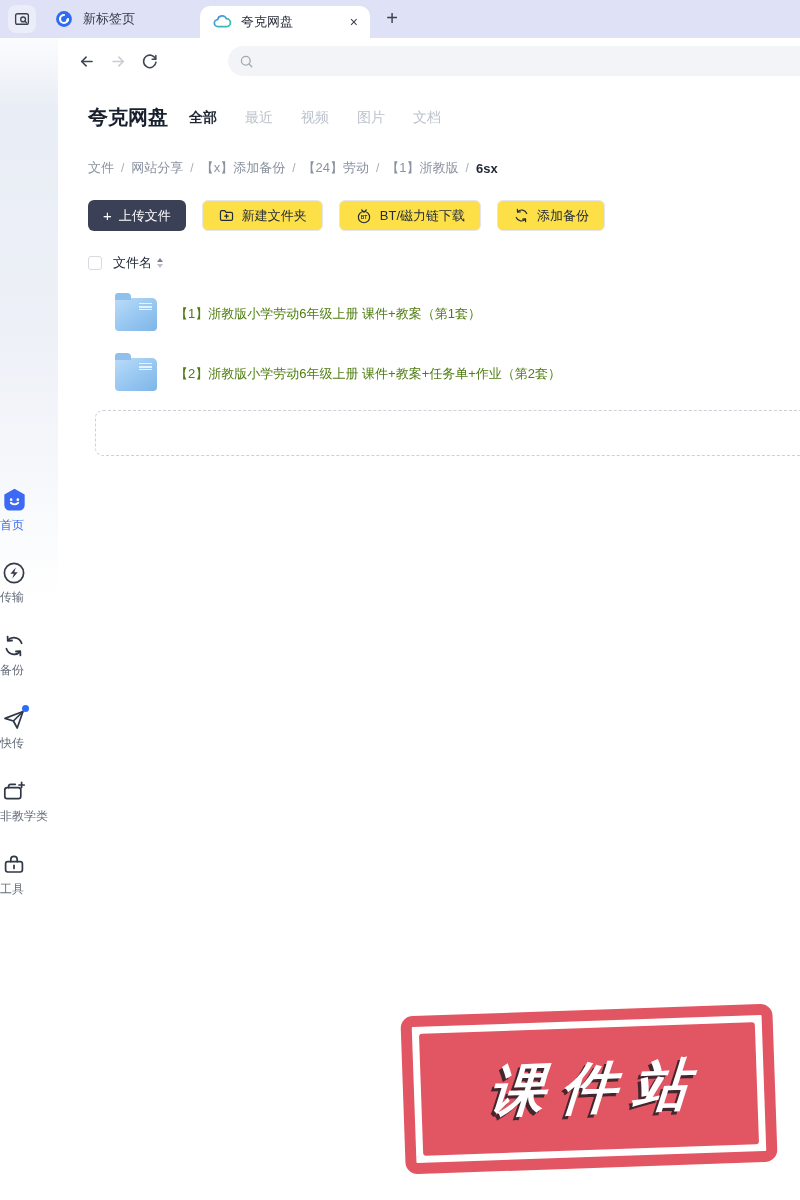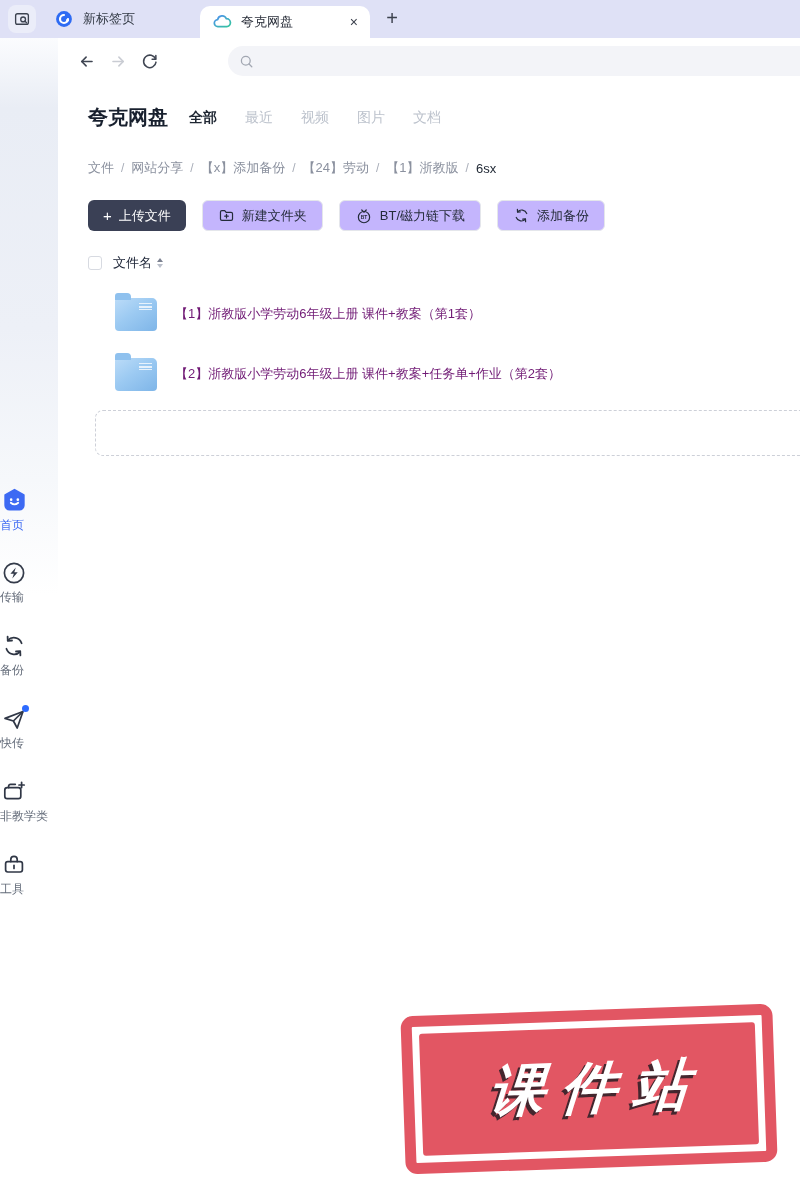--- a/index.html
+++ b/index.html
@@ -40,45 +40,45 @@
 
   
   .app-title { position:absolute; left:88px; top:104px; font-size:20px; font-weight:700; color:#18202e; }
   .filter-tabs { position:absolute; left:189px; top:109px; display:flex; gap:28px; font-size:14px; }
   .ftab { color:#bcc2cc; cursor:pointer; }
   .ftab.active { color:#1f2733; font-weight:700; }
 
   .breadcrumb { position:absolute; left:88px; top:159px; display:flex; gap:7px; font-size:13px; color:#8b919f; align-items:center; }
   .crumb { cursor:pointer; }
   .crumb-sep { color:#a8adb8; font-size:12px; }
-  .crumb.current { color:#1f2733; font-weight:400; cursor:default; }
+  .crumb.current { color:#1f2733; font-weight:700; cursor:default; }
 
   .toolbar { position:absolute; left:88px; top:200px; display:flex; gap:16px; }
   .btn { height:31px; border-radius:6px; display:flex; align-items:center; gap:7px; padding:0 15px;
     font-size:13px; cursor:pointer; white-space:nowrap; }
   .btn-dark { background:#3a4055; color:#fff; }
   .btn-dark .plus-glyph { font-size:15px; font-weight:400; }
-  .btn-light { background:#c4b5fd; border:1px solid #e4e6eb; color:#242b3a; }
+  .btn-light { background:#fde047; border:1px solid #e4e6eb; color:#242b3a; }
 
   .list-header { position:absolute; left:88px; top:254px; display:flex; align-items:center; }
   .checkbox { width:14px; height:14px; border:1.5px solid #d7dae1; border-radius:3px; background:#fff; cursor:pointer; }
   .lh-label { margin-left:11px; font-size:13px; color:#20283a;text-align:center; }
   .sort-icon { margin-left:5px; display:flex; flex-direction:column; gap:2px; cursor:pointer; }
   .sort-icon .up { width:0; height:0; border-left:3.5px solid transparent; border-right:3.5px solid transparent; border-bottom:4px solid #7b8190; }
   .sort-icon .dn { width:0; height:0; border-left:3.5px solid transparent; border-right:3.5px solid transparent; border-top:4px solid #b9bec9; }
 
   .file-row { position:absolute; left:88px; width:700px; height:60px; display:flex; align-items:center; cursor:pointer; }
   .row-1 { top:284px; } .row-2 { top:344px;text-align:right; }
   .folder-ic { position:relative; width:42px; height:33px; margin-left:27px;
     background:linear-gradient(145deg,#bcdcf8 0%,#9ccaf2 45%,#7eb5e8 100%); border-radius:3px 5px 4px 4px; }
   .folder-ic::before { content:""; position:absolute; left:0; top:-5px; width:16px; height:7px;
     background:#8fc1ee; border-radius:3px 4px 0 0; }
   .folder-ic::after { content:""; position:absolute; right:5px; top:5px; width:13px; height:7px;
     background:repeating-linear-gradient(180deg,rgba(255,255,255,.75) 0 1.4px,rgba(255,255,255,0) 1.4px 3.2px); }
-  .file-name { margin-left:18px; font-size:13px; color:#701a75; }
+  .file-name { margin-left:18px; font-size:13px; color:#4d7c0f; }
 
   .dropzone { position:absolute; left:95px; top:410px; width:720px; height:46px;
     border:1px dashed #cdd0d8; border-radius:8px; }
 
   
   .stamp { position:absolute; left:403px; top:1010px; width:372px; height:158px;
     border:11px solid #e25663; border-radius:12px; padding:7px; transform:rotate(-2deg); }
   .stamp-inner { width:100%; height:100%; background:#e25663; border-radius:3px;
     display:flex; align-items:center; justify-content:center; }
   .stamp-text { font-size:56px; font-weight:800; font-style:italic; letter-spacing:16px; padding-left:16px;

